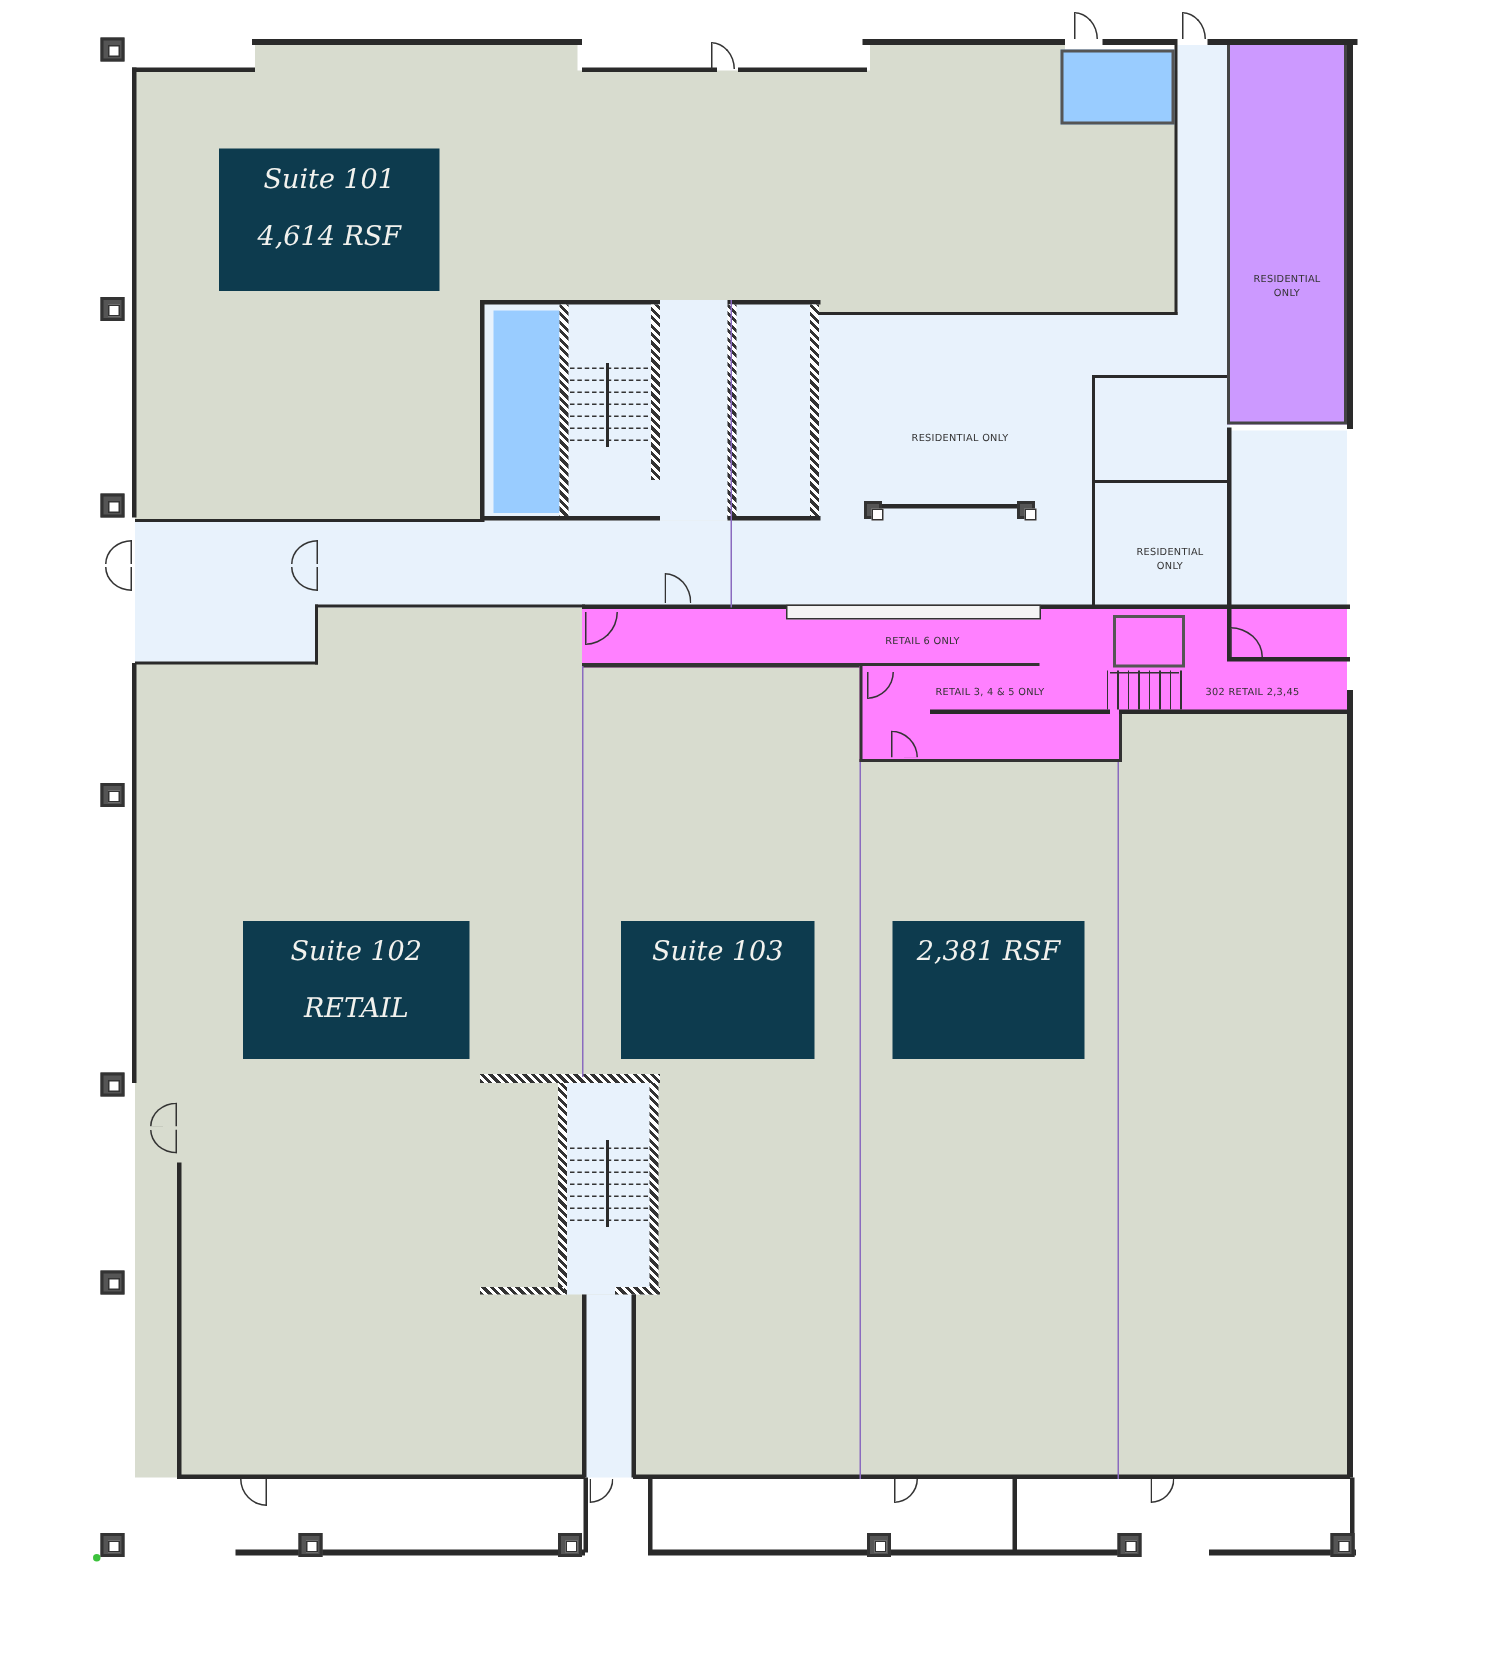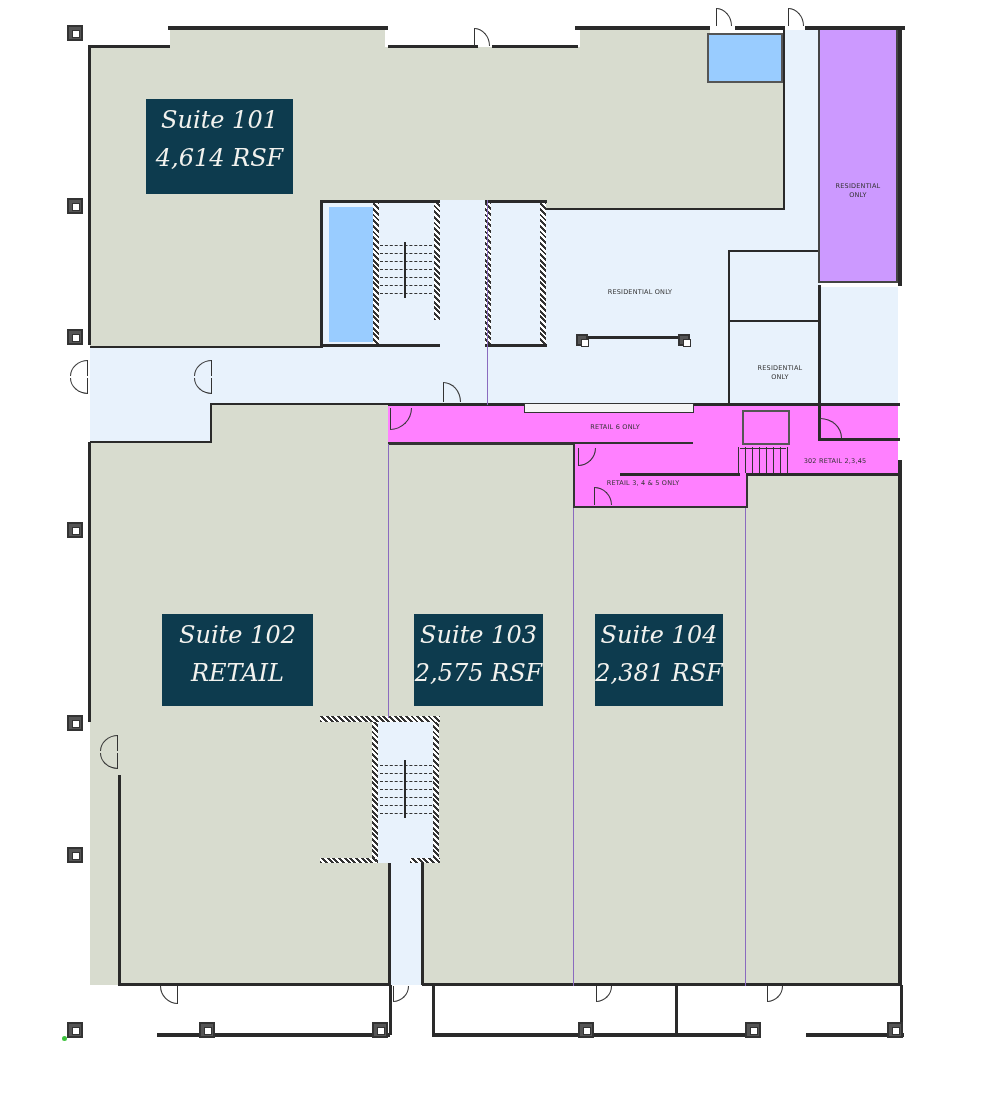--- a/index.html
+++ b/index.html
@@ -6,21 +6,21 @@
   body{width:1003px;height:1110px;position:relative;overflow:hidden;font-family:"DejaVu Serif",serif;}
   .plan{position:absolute;left:0;top:0;width:1003px;height:1110px;}
   .area{position:absolute;box-sizing:border-box;}
   .suite{background:#d8dccf;}
   .corr{background:#e8f2fc;}
   .retail{background:#ff80ff;}
   .resid{background:#cc99ff;}
   .elev{background:#99ccff;}
   .wall{position:absolute;background:#2a2a2a;}
   .pline{position:absolute;background:#8a6bbf;}
-  .label-box{position:absolute;background:#0d3b4e;color:#f2f2ee;text-align:center;font-style:italic;font-family:"DejaVu Serif","Liberation Serif",serif;font-size:24px;line-height:38px;box-sizing:border-box;padding-top:2px;}
+  .label-box{position:absolute;background:#0d3b4e;color:#f2f2ee;text-align:center;font-style:italic;font-family:"DejaVu Serif","Liberation Serif",serif;font-size:18px;line-height:38px;box-sizing:border-box;padding-top:2px;}
   .label-box span{display:block;white-space:nowrap;}
   .small-label{position:absolute;font-family:"DejaVu Sans",sans-serif;font-size:6.5px;color:#333;text-align:center;line-height:9px;letter-spacing:0.2px;}
   .column{position:absolute;width:16px;height:16px;background:#555;box-sizing:border-box;border:2px solid #333;}
   .column::after{content:"";position:absolute;left:3px;top:3px;width:6px;height:6px;background:#fff;border:1px solid #333;}
   .door{position:absolute;border:1.3px solid #333;border-radius:0 100% 0 0;box-sizing:border-box;border-left:1.5px solid #333;border-bottom:none;}
   .stair-tread{position:absolute;height:0;border-top:1.5px dashed #333;}
   .marker{position:absolute;width:5px;height:5px;border-radius:50%;background:#3cc23c;}
 </style>
 </head>
 <body>
@@ -180,38 +180,36 @@
     <div>RESIDENTIAL</div>
     <div>ONLY</div>
   </div>
   <div class="small-label" style="left:745px;top:364px;width:70px;">
     <div>RESIDENTIAL</div>
     <div>ONLY</div>
   </div>
   <div class="small-label" style="left:570px;top:423px;width:90px;">
     <span>RETAIL 6 ONLY</span>
   </div>
-  <div class="small-label" style="left:598px;top:457px;width:90px;margin-top:22px;">
+  <div class="small-label" style="left:615px;top:457px;width:90px;">
     <span>RETAIL 3, 4 &amp; 5 ONLY</span>
   </div>
   <div class="small-label" style="left:800px;top:457px;width:70px;">
     <span>302 RETAIL  2,3,45</span>
   </div>
 
   <div class="label-box" style="left:146px;top:99px;width:147px;height:95px;">
     <span>Suite 101</span>
     <span>4,614 RSF</span>
   </div>
   <div class="label-box" style="left:162px;top:614px;width:151px;height:92px;">
     <span>Suite 102</span>
     <span>RETAIL</span>
   </div>
   <div class="label-box" style="left:414px;top:614px;width:129px;height:92px;">
     <span>Suite 103</span>
-    <span>2,575 RSF</span>
   </div>
   <div class="label-box" style="left:595px;top:614px;width:128px;height:92px;">
-    <span>Suite 104</span>
     <span>2,381 RSF</span>
   </div>
 
   <div class="marker" style="left:62px;top:1036px;"></div>
 </div>
 
 </body></html>

